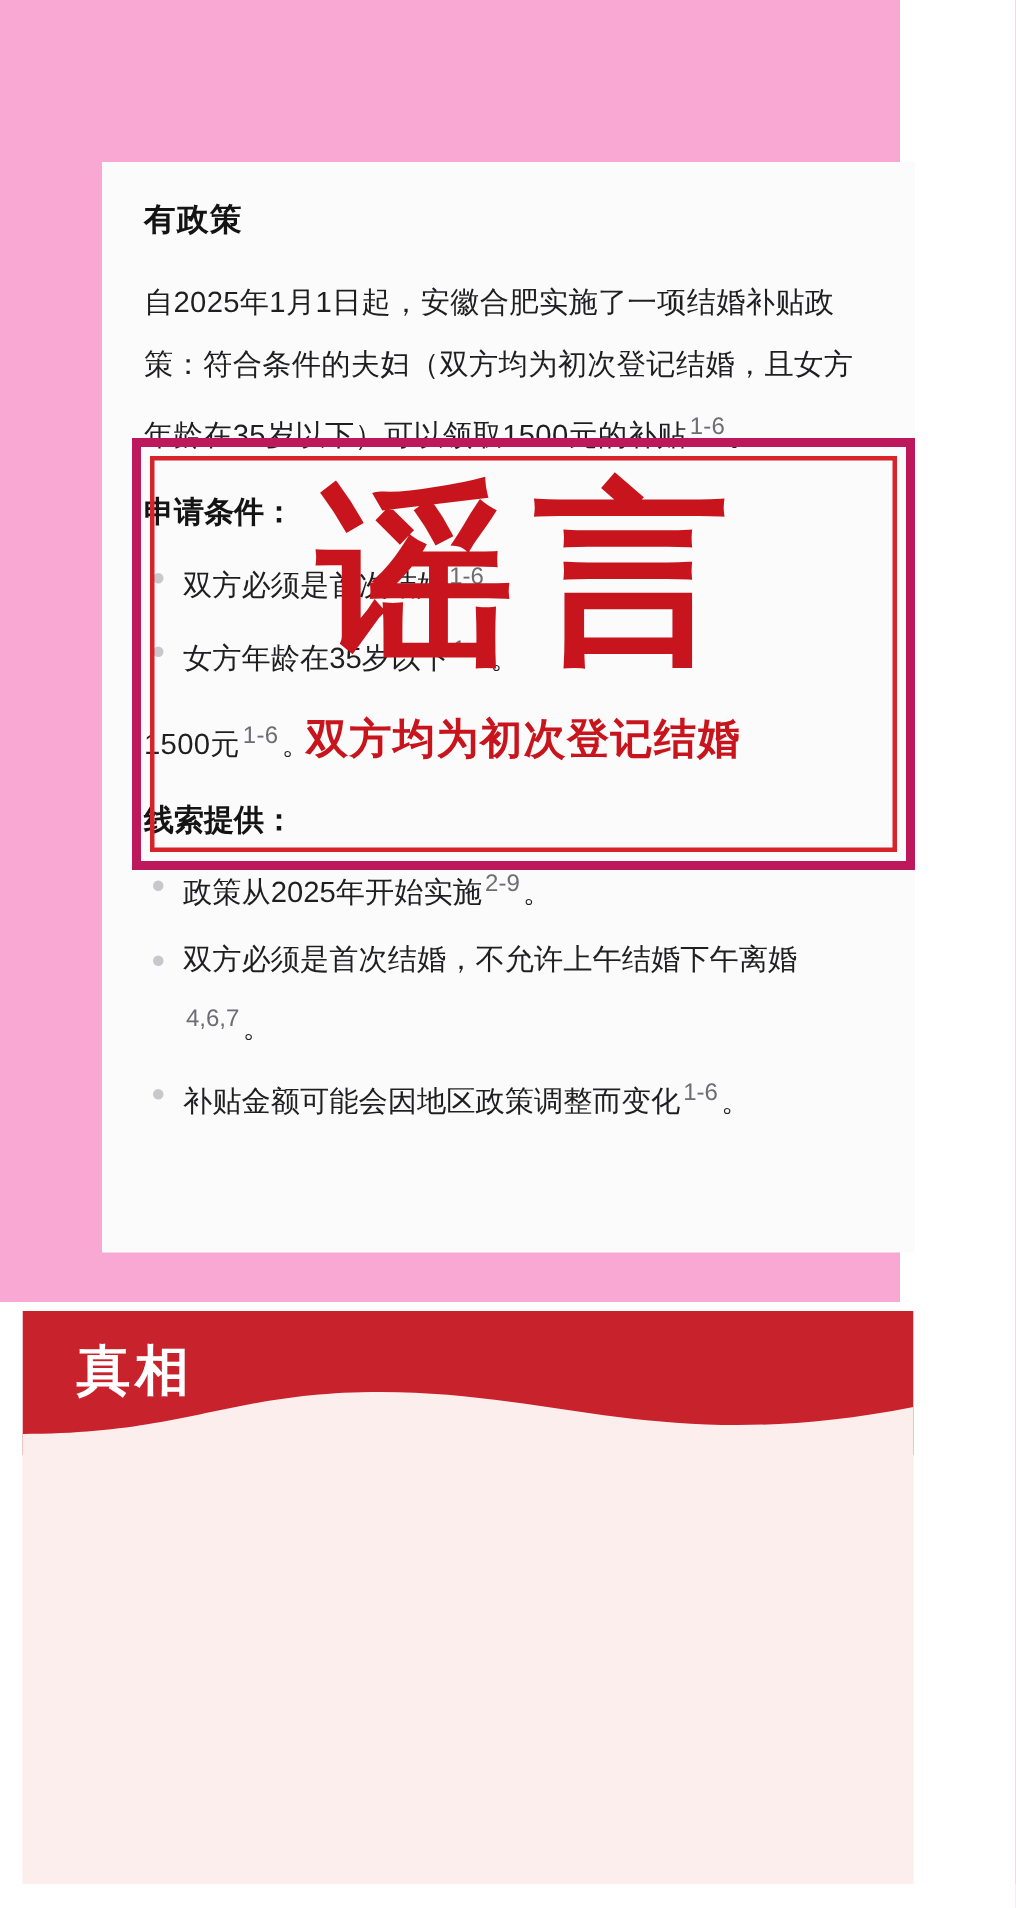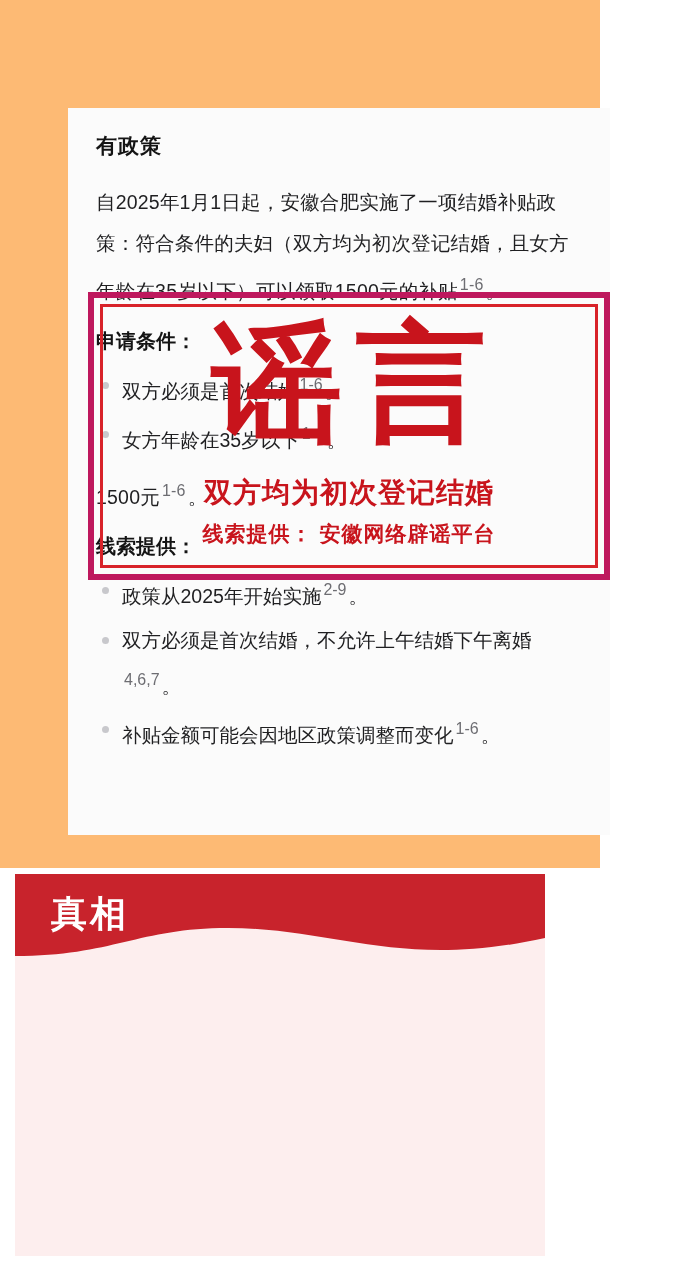--- a/index.html
+++ b/index.html
@@ -15,21 +15,21 @@
     position: relative;
   }
 
   
   .screenshot-area {
     position: absolute;
     left: 0;
     top: 0;
     width: 600px;
     height: 868px;
-    background: #fdba74;
+    background: #f9a8d4;
   }
   .doc-card {
     position: absolute;
     left: 68px;
     top: 108px;
     width: 542px;
     height: 727px;
     background: #fbfbfb;
     overflow: hidden;
   }
@@ -143,21 +143,21 @@
     font-weight: bold;
     color: #c8141c;
     letter-spacing: 1px;
   }
 
   
   .truth-panel {
     position: absolute;
     left: 15px;
     top: 874px;
-    width: 530px;
+    width: 594px;
     height: 382px;
     background: #fdeeee;
     overflow: hidden;
   }
   .truth-header {
     position: relative;
     width: 100%;
     height: 96px;
     background: #c8232c;
     overflow: hidden;
@@ -246,21 +246,20 @@
         </li>
       </ul>
 
     </div>
   </div>
 
   <div class="stamp">
     <div class="stamp-inner"></div>
     <div class="stamp-big">谣言</div>
     <div class="stamp-line1">双方均为初次登记结婚</div>
-    <div class="stamp-line2">线索提供： 安徽网络辟谣平台</div>
   </div>
 
 </div>
 
 <div class="truth-panel">
   <div class="truth-header">
     <svg class="wave" viewBox="0 0 647 46" preserveAspectRatio="none">
       <path d="M0,46 L0,30 C120,30 150,2 260,2 C390,2 470,44 647,12 L647,46 Z" fill="#fdeeee"></path>
     </svg>
     <div class="truth-title">真相</div>

